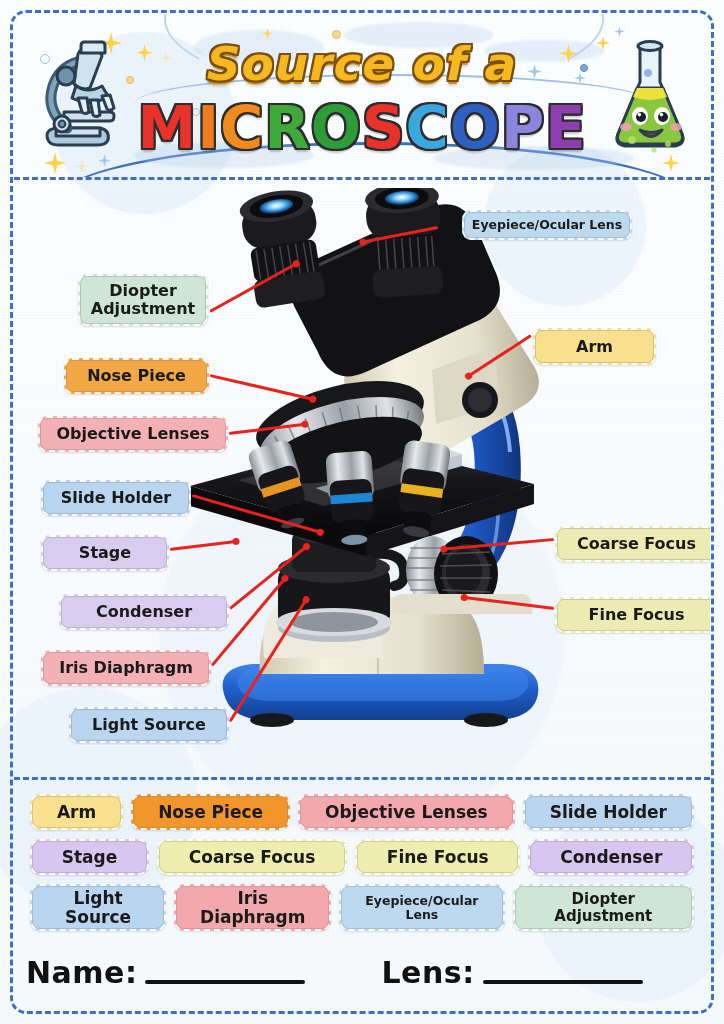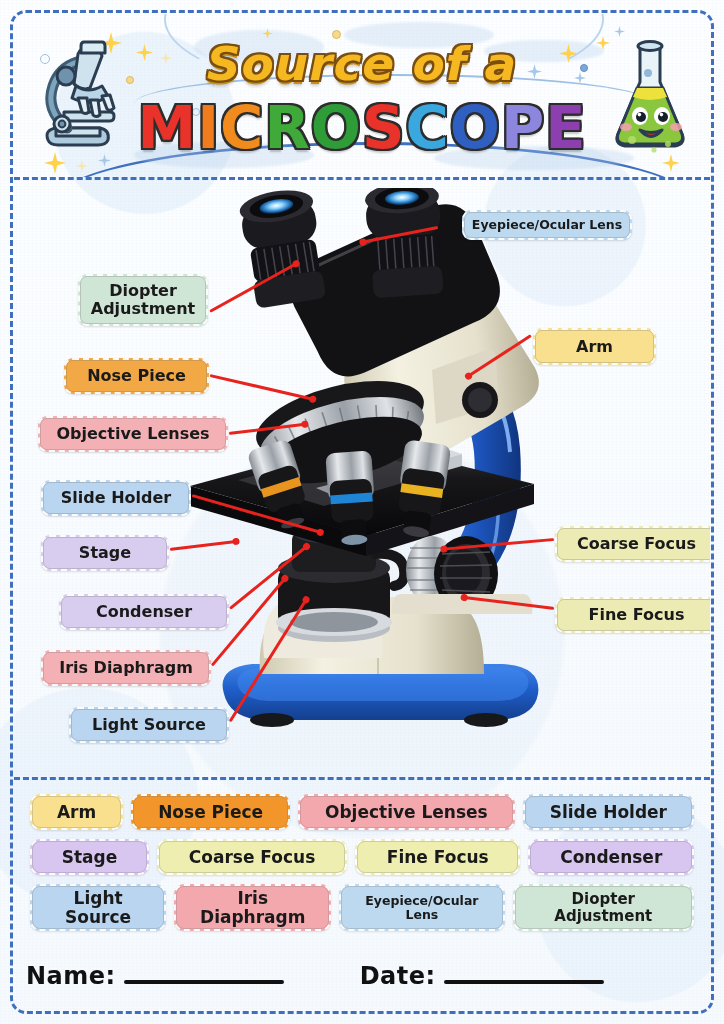--- a/index.html
+++ b/index.html
@@ -221,21 +221,21 @@
   
   #namedate {
     position: absolute;
     left: 26px; top: 944px;
     width: 660px; height: 46px;
     display: flex;
     align-items: flex-end;
     font-family: "DejaVu Sans", sans-serif;
   }
   .nd-group { display: flex; align-items: flex-end; }
-  .nd-label { font-size: 24px; font-weight: bold; color: #111; letter-spacing: .5px; margin-top: 30px; }
+  .nd-label { font-size: 30px; font-weight: bold; color: #111; letter-spacing: .5px; margin-top: 30px; }
   .nd-line { width: 160px; height: 4px; background: #111; margin: 0 0 6px 8px; border-radius: 2px; }
   #nd-date-group { margin-left: 76px; }
 </style>
 </head>
 <body>
 
 <div id="page">
   <div id="grain"></div>
   <div id="outer-frame"></div>
 
@@ -606,17 +606,17 @@
         <div class="chip two-line" style="background: rgb(207, 230, 214);">Diopter Adjustment</div>
       </div>
     </div>
 
   <div id="namedate">
     <div class="nd-group">
       <span class="nd-label">Name:</span>
       <span class="nd-line"></span>
     </div>
     <div class="nd-group" id="nd-date-group">
-      <span class="nd-label">Date:</span>
+      <span class="nd-label">Lens:</span>
       <span class="nd-line"></span>
     </div>
   </div>
 </div>
 
 </body></html>

